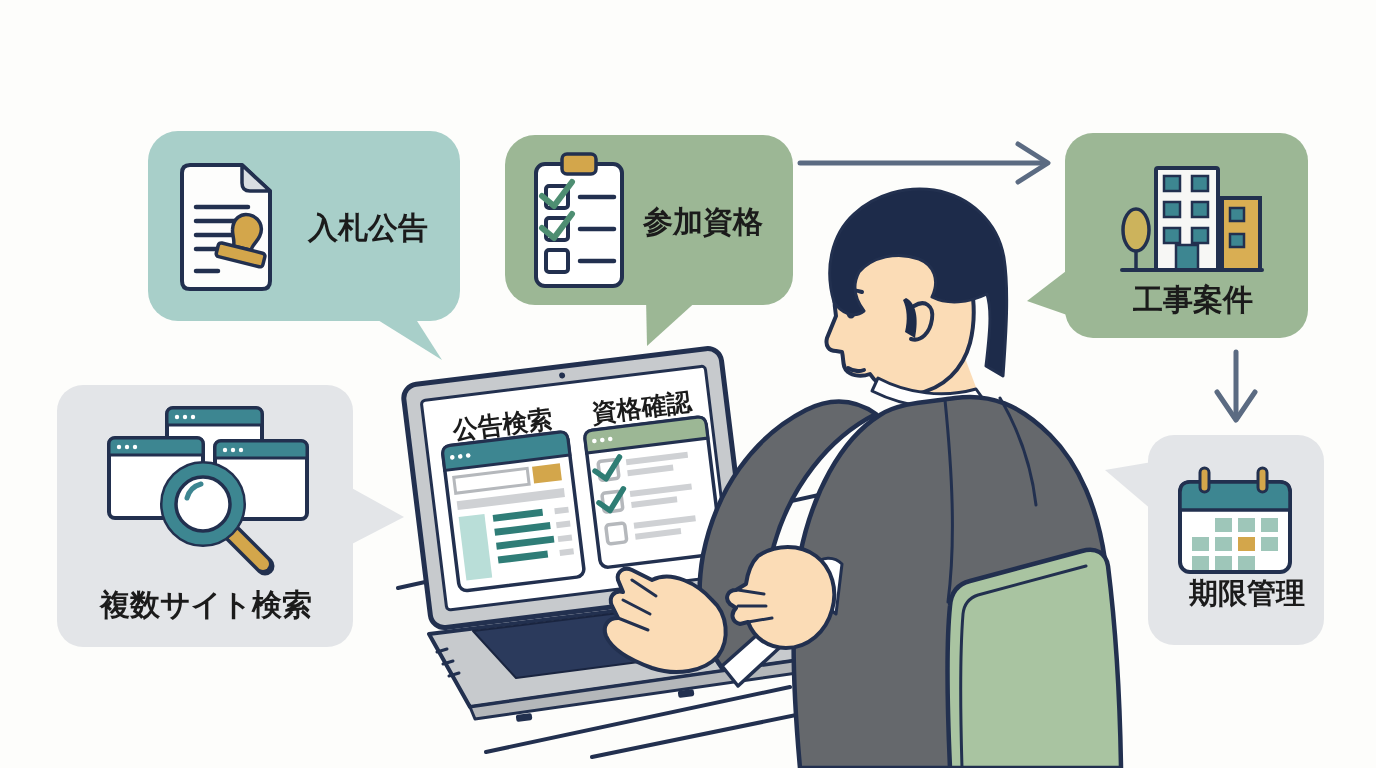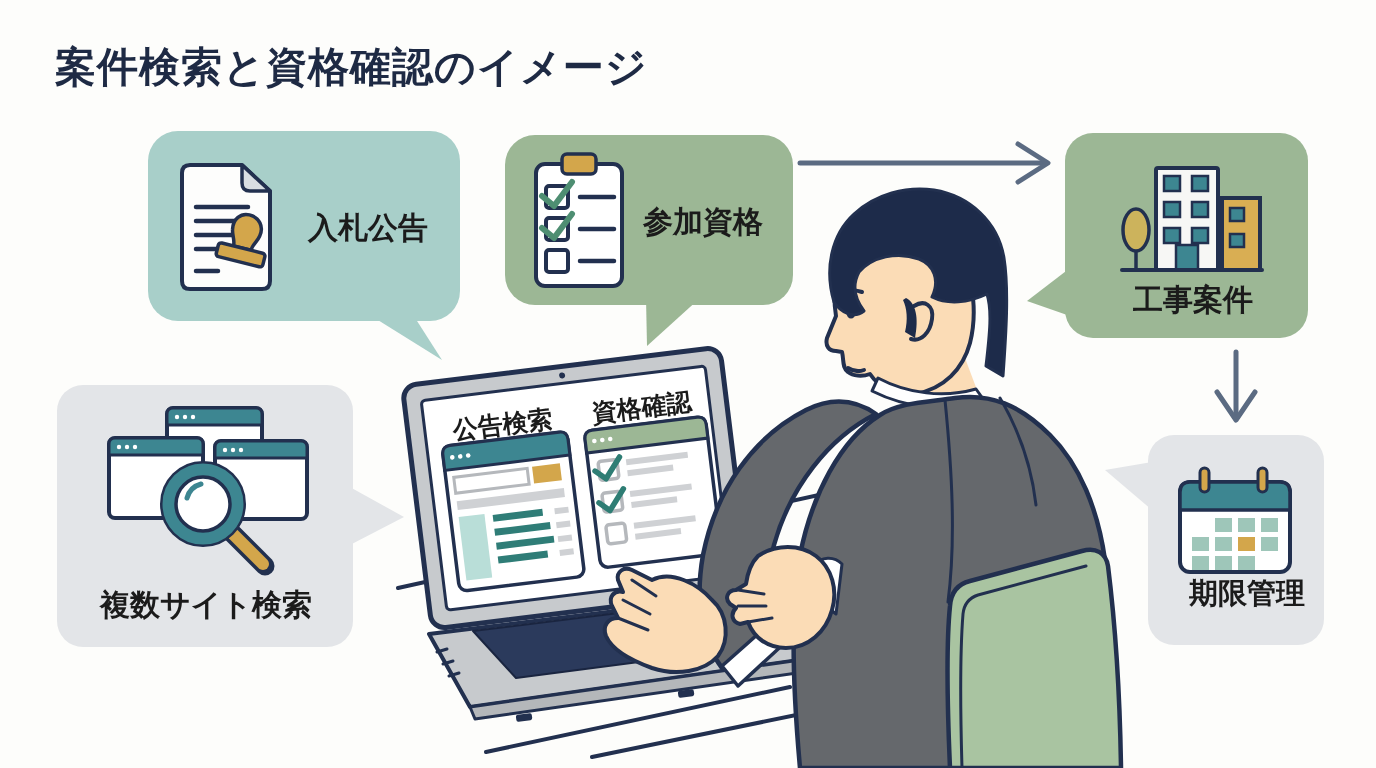--- a/index.html
+++ b/index.html
@@ -298,15 +298,14 @@
         <circle cx="96" cy="96" r="34" fill="#ffffff" stroke="#3d8691" stroke-width="13"></circle>
         <circle cx="96" cy="96" r="27" fill="#ffffff" stroke="#22304f" stroke-width="3.5"></circle>
         <path d="M 80,90 A 20,20 0 0 1 94,76" fill="none" stroke="#3d8691" stroke-width="5" stroke-linecap="round"></path>
       </g>
     </g>
     <text class="bubble-label" x="206" y="615" text-anchor="middle">複数サイト検索</text>
   </g>
 
 </svg>
 
-<div id="title">案件検索と資格確認のイメージ</div>
 
 </div>
 
 </body></html>

